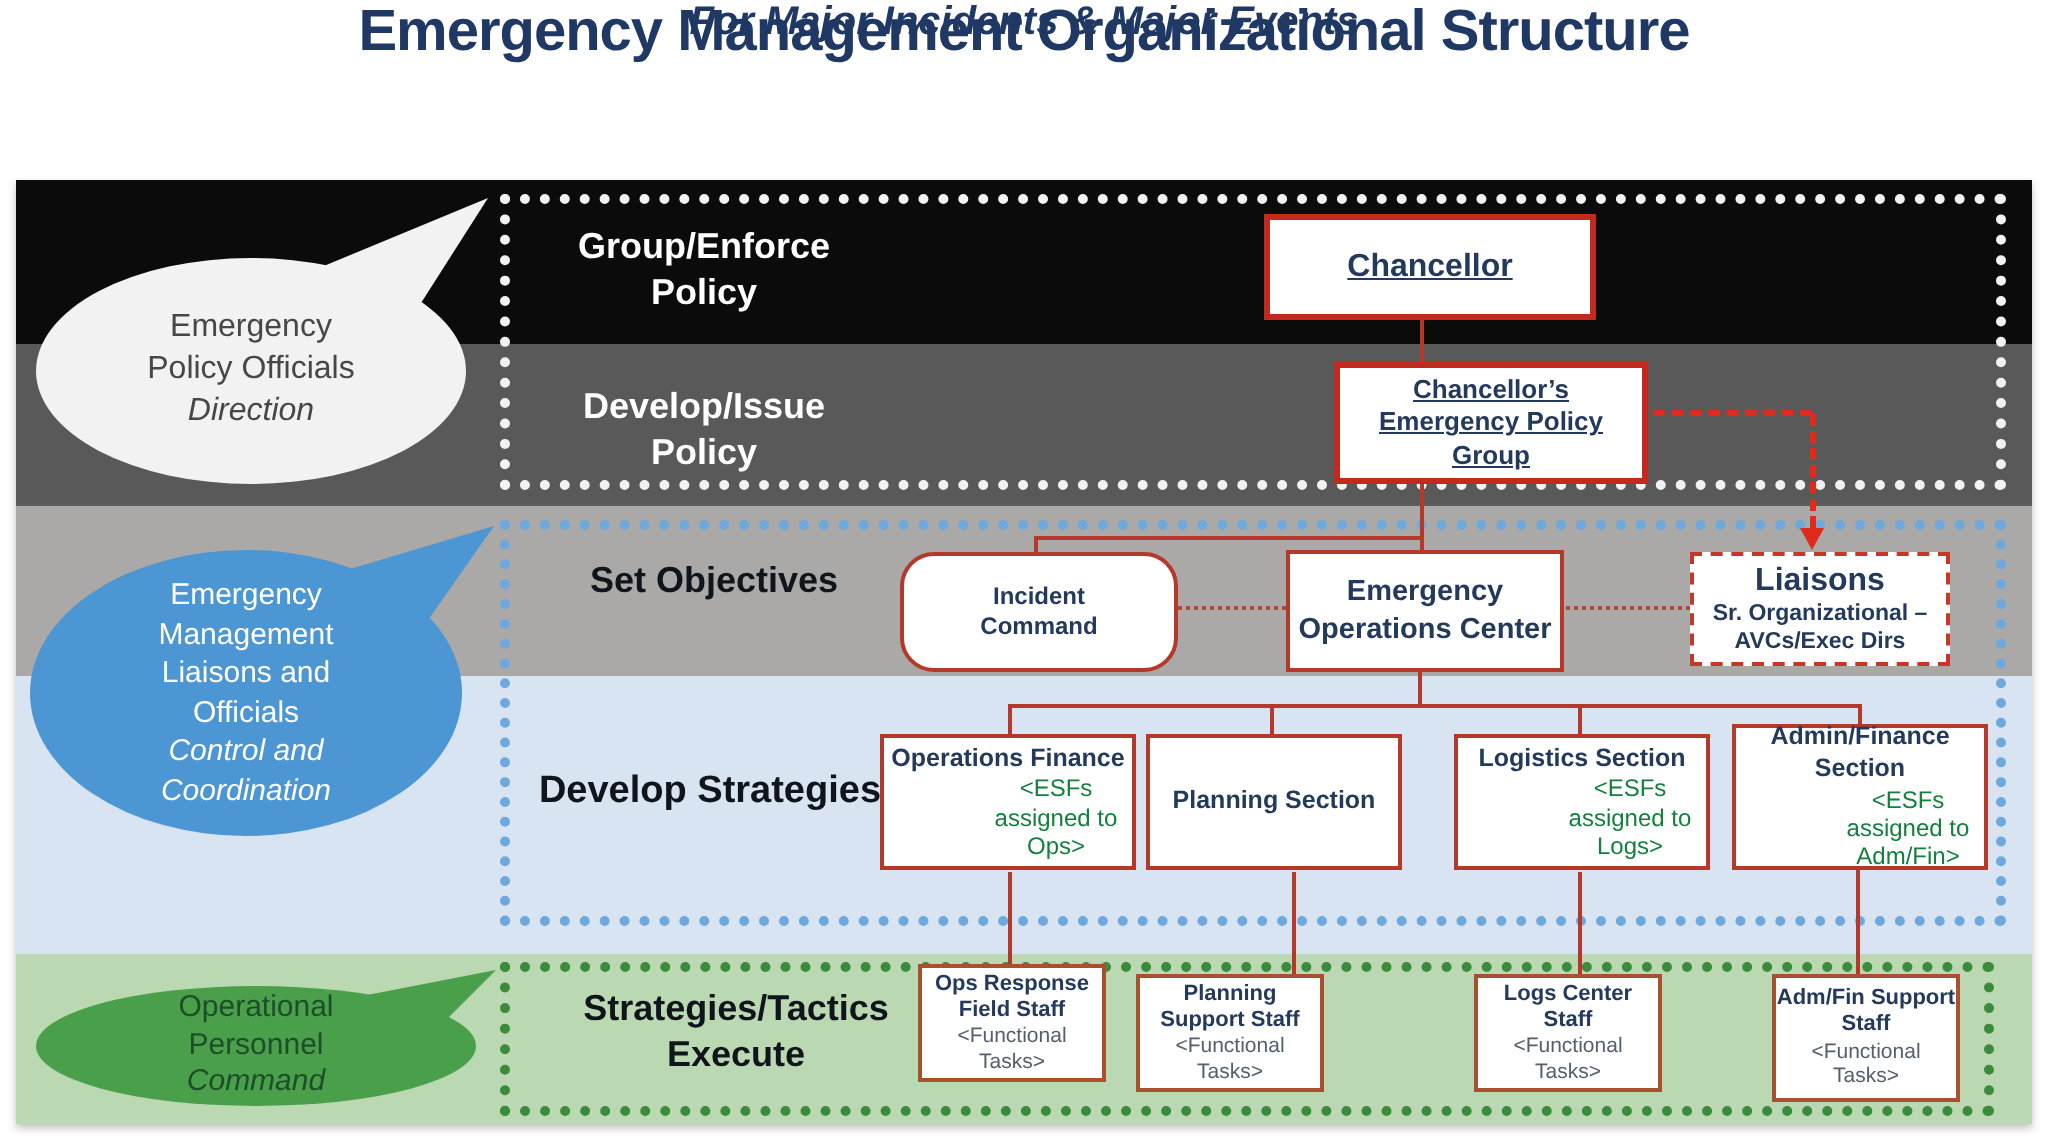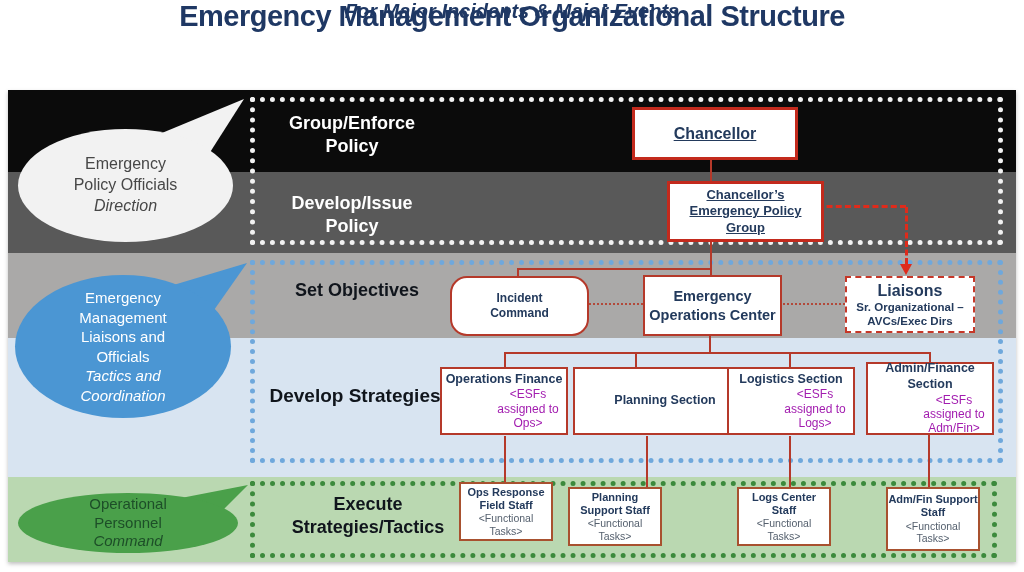--- a/index.html
+++ b/index.html
@@ -56,23 +56,23 @@
   .b-dash{border:2.5px dashed #C63728;}
   .box-chancellor{left:632px;top:107px;width:160px;height:47px;font-size:16px;font-weight:bold;}
   .box-cepg{left:630px;top:181px;width:151px;height:55px;font-size:13px;font-weight:bold;margin-left:37px;}
   .box-ic{left:450px;top:276px;width:135px;height:56px;font-size:12px;font-weight:bold;border-radius:17px;}
   .box-eoc{left:643px;top:275px;width:135px;height:57px;font-size:14.5px;font-weight:bold;}
   .box-liaisons{left:845px;top:276px;width:126px;height:53px;}
   .box-liaisons .ltitle{font-size:16px;font-weight:bold;display:block;}
   .box-liaisons .lsub{font-size:11.5px;font-weight:bold;display:block;line-height:1.2;}
   .secbox{width:124px;height:64px;font-size:12.5px;}
   .secbox .btitle{font-weight:bold;display:block;}
-  .secbox .bsub{display:block;color:#a21caf;font-size:12px;line-height:1.2;margin-left:48px;}
+  .secbox .bsub{display:block;color:#15803d;font-size:12px;line-height:1.2;margin-left:48px;}
   .box-sec0{left:440px;top:367px;}
-  .box-sec1{left:573px;top:367px;padding-left:28px;}
+  .box-sec1{left:573px;top:367px;}
   .box-sec2{left:727px;top:367px;}
   .box-sec3{left:866px;top:362px;height:69px;}
   .staffbox{width:90px;height:55px;font-size:11px;}
   .staffbox .btitle{font-weight:bold;display:block;line-height:1.2;}
   .staffbox .bsub{display:block;color:#55606E;font-size:10.5px;line-height:1.2;}
   .box-staff0{left:459px;top:482px;}
   .box-staff1{left:568px;top:487px;}
   .box-staff2{left:737px;top:487px;}
   .box-staff3{left:886px;top:487px;height:60px;}
   
@@ -107,21 +107,21 @@
 <div class="abs bubble bubble-policy">
   <span class="line">Emergency</span>
   <span class="line">Policy Officials</span>
   <span class="role">Direction</span>
 </div>
 <div class="abs bubble bubble-liaison">
   <span class="line">Emergency</span>
   <span class="line">Management</span>
   <span class="line">Liaisons and</span>
   <span class="line">Officials</span>
-  <span class="role">Tactics and</span>
+  <span class="role">Control and</span>
   <span class="role">Coordination</span>
 </div>
 <div class="abs bubble bubble-ops">
   <span class="line">Operational</span>
   <span class="line">Personnel</span>
   <span class="role">Command</span>
 </div>
 
 <div class="abs dotrect dot-white"></div>
 <div class="abs dotrect dot-blue"></div>
@@ -131,22 +131,22 @@
   <span class="line">Group/Enforce</span>
   <span class="line">Policy</span>
 </div>
 <div class="abs stage stage-light stage-develop-issue">
   <span class="line">Develop/Issue</span>
   <span class="line">Policy</span>
 </div>
 <div class="abs stage stage-dark stage-set">Set Objectives</div>
 <div class="abs stage stage-dark stage-strategies">Develop Strategies</div>
 <div class="abs stage stage-dark stage-execute">
+  <span class="line">Strategies/Tactics</span>
   <span class="line">Execute</span>
-  <span class="line">Strategies/Tactics</span>
 </div>
 
 <div class="abs conn" style="left:710px;top:154px;width:2px;height:27px;"></div>
 <div class="abs conn" style="left:710px;top:236px;width:2px;height:39px;"></div>
 <div class="abs conn" style="left:517px;top:268px;width:195px;height:2px;"></div>
 <div class="abs conn" style="left:517px;top:268px;width:2px;height:9px;"></div>
 <div class="abs conn" style="left:709px;top:332px;width:2px;height:21px;"></div>
 <div class="abs conn" style="left:505px;top:352px;width:426px;height:2px;"></div>
 <div class="abs conn" style="left:504px;top:352px;width:2px;height:15px;"></div>
 <div class="abs conn" style="left:635px;top:352px;width:2px;height:15px;"></div>

